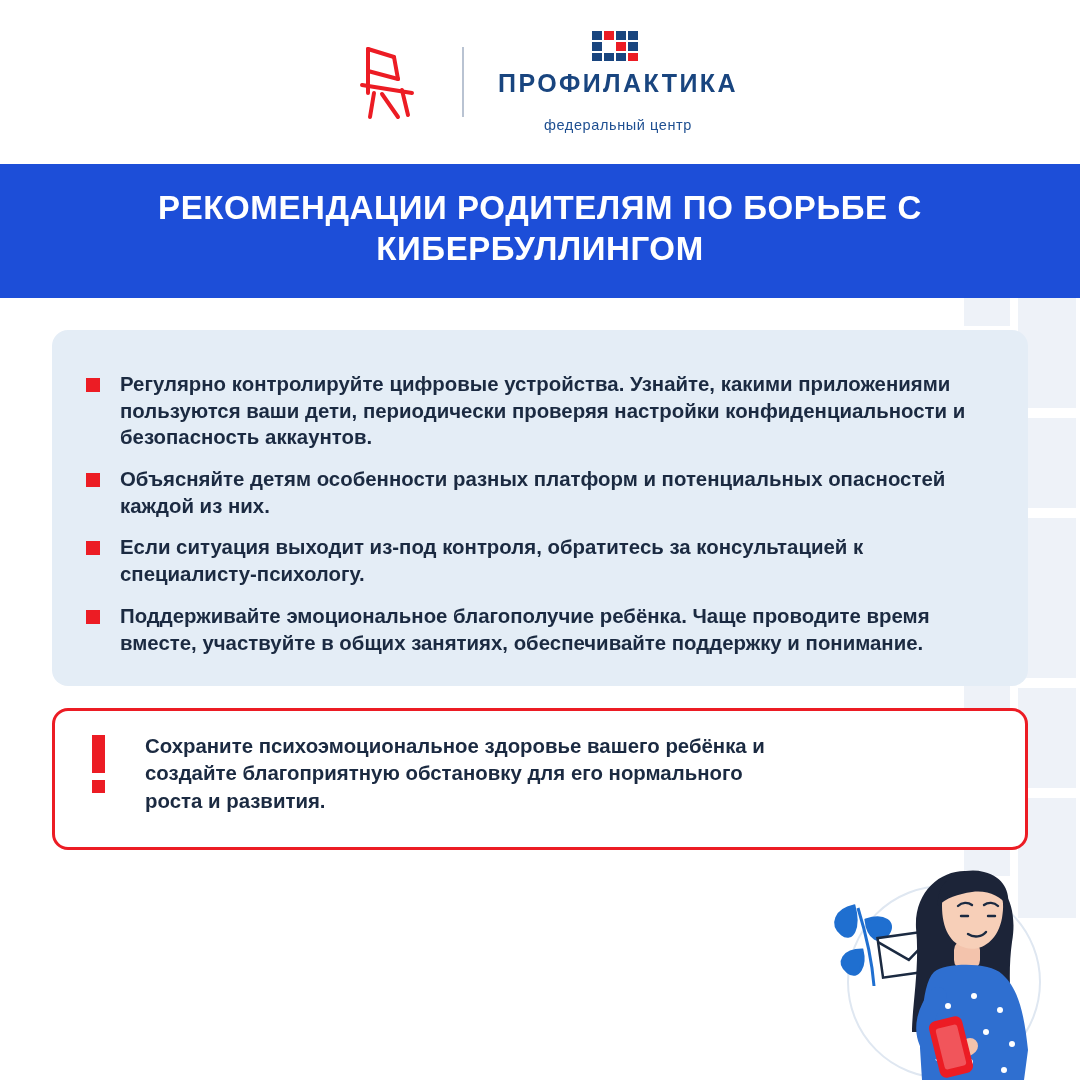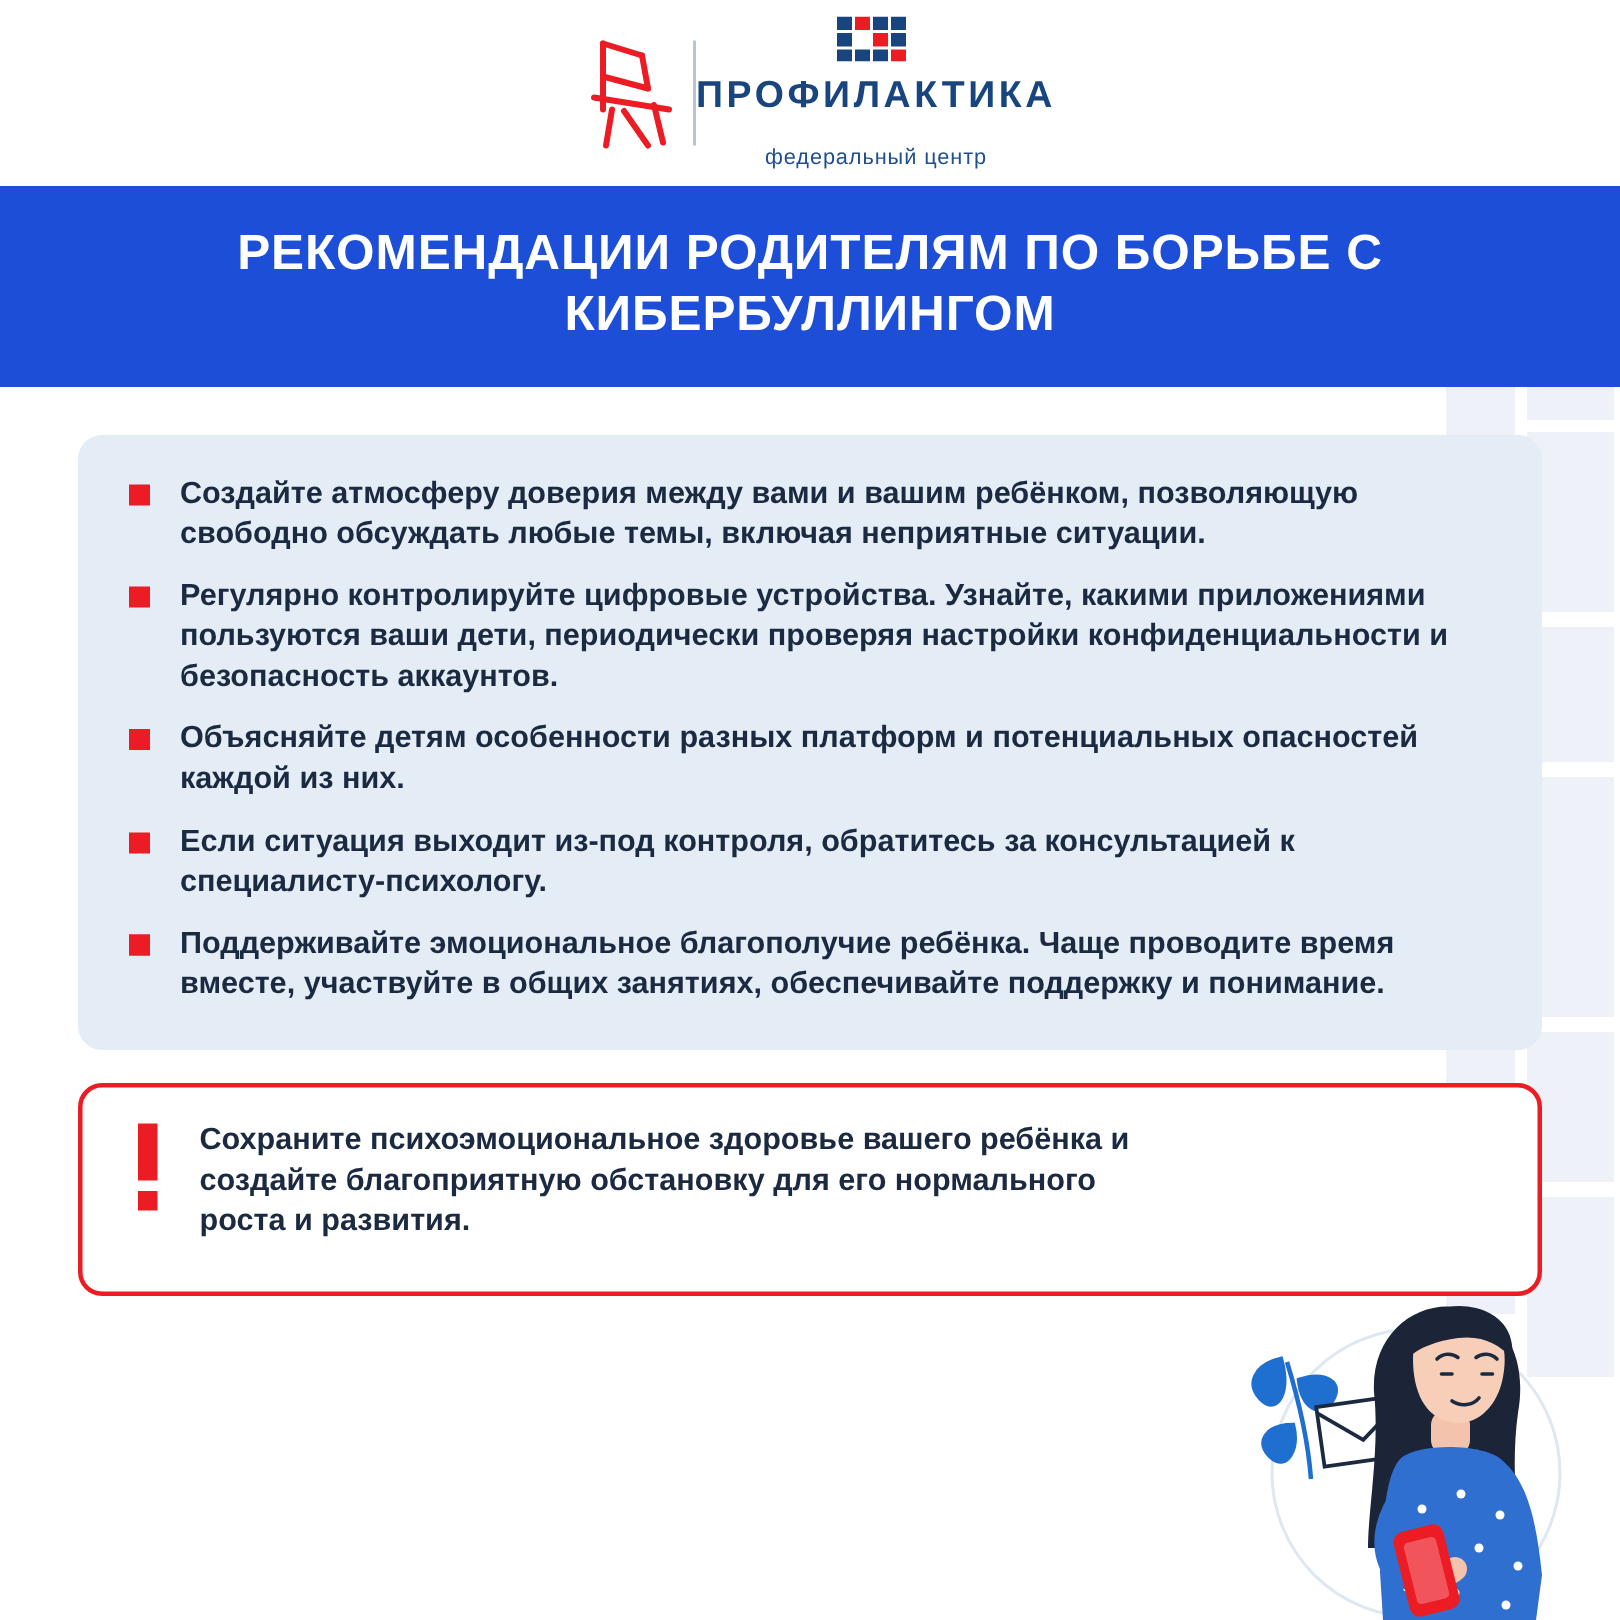--- a/index.html
+++ b/index.html
@@ -26,24 +26,25 @@
     overflow: hidden;
   }
   .bg-pattern .blk {
     position: absolute;
     background: #eef2f8;
   }
 
   
   .header {
     position: relative;
-    height: 124px;
+    height: 164px;
     display: flex;
     align-items: center;
     justify-content: center;
+    gap: 34px;
     z-index: 3;
   }
   .logo-chair {
     width: 86px;
     height: 78px;
     display: block;
   }
   .logo-divider {
     width: 2px;
     height: 70px;
@@ -130,21 +131,21 @@
     position: relative;
     margin: 22px 52px 0 52px;
     border: 3px solid #ec1c24;
     border-radius: 16px;
     padding: 22px 250px 22px 30px;
     background: #ffffff;
     z-index: 2;
     min-height: 92px;
     display: flex;
     align-items: flex-start;
-    gap: 22px;
+    gap: 34px;
   }
   .alert .excl {
     flex: 0 0 auto;
     width: 26px;
     padding-top: 2px;
     display: flex;
     flex-direction: column;
     align-items: center;
   }
   .alert .excl .bar {
@@ -233,21 +234,20 @@
 </div>
 
 <div class="title-band">
   <h1>РЕКОМЕНДАЦИИ РОДИТЕЛЯМ ПО БОРЬБЕ С КИБЕРБУЛЛИНГОМ</h1>
 </div>
 
 <div class="card">
   <ul class="rec-list">
     <li>
       <span class="bullet"></span>
-      <span>Создайте атмосферу доверия между вами и вашим ребёнком, позволяющую свободно обсуждать любые темы, включая неприятные ситуации.</span>
     </li>
     <li>
       <span class="bullet"></span>
       <span>Регулярно контролируйте цифровые устройства. Узнайте, какими приложениями пользуются ваши дети, периодически проверяя настройки конфиденциальности и безопасность аккаунтов.</span>
     </li>
     <li>
       <span class="bullet"></span>
     </li>
     <li>
       <span class="bullet"></span>

